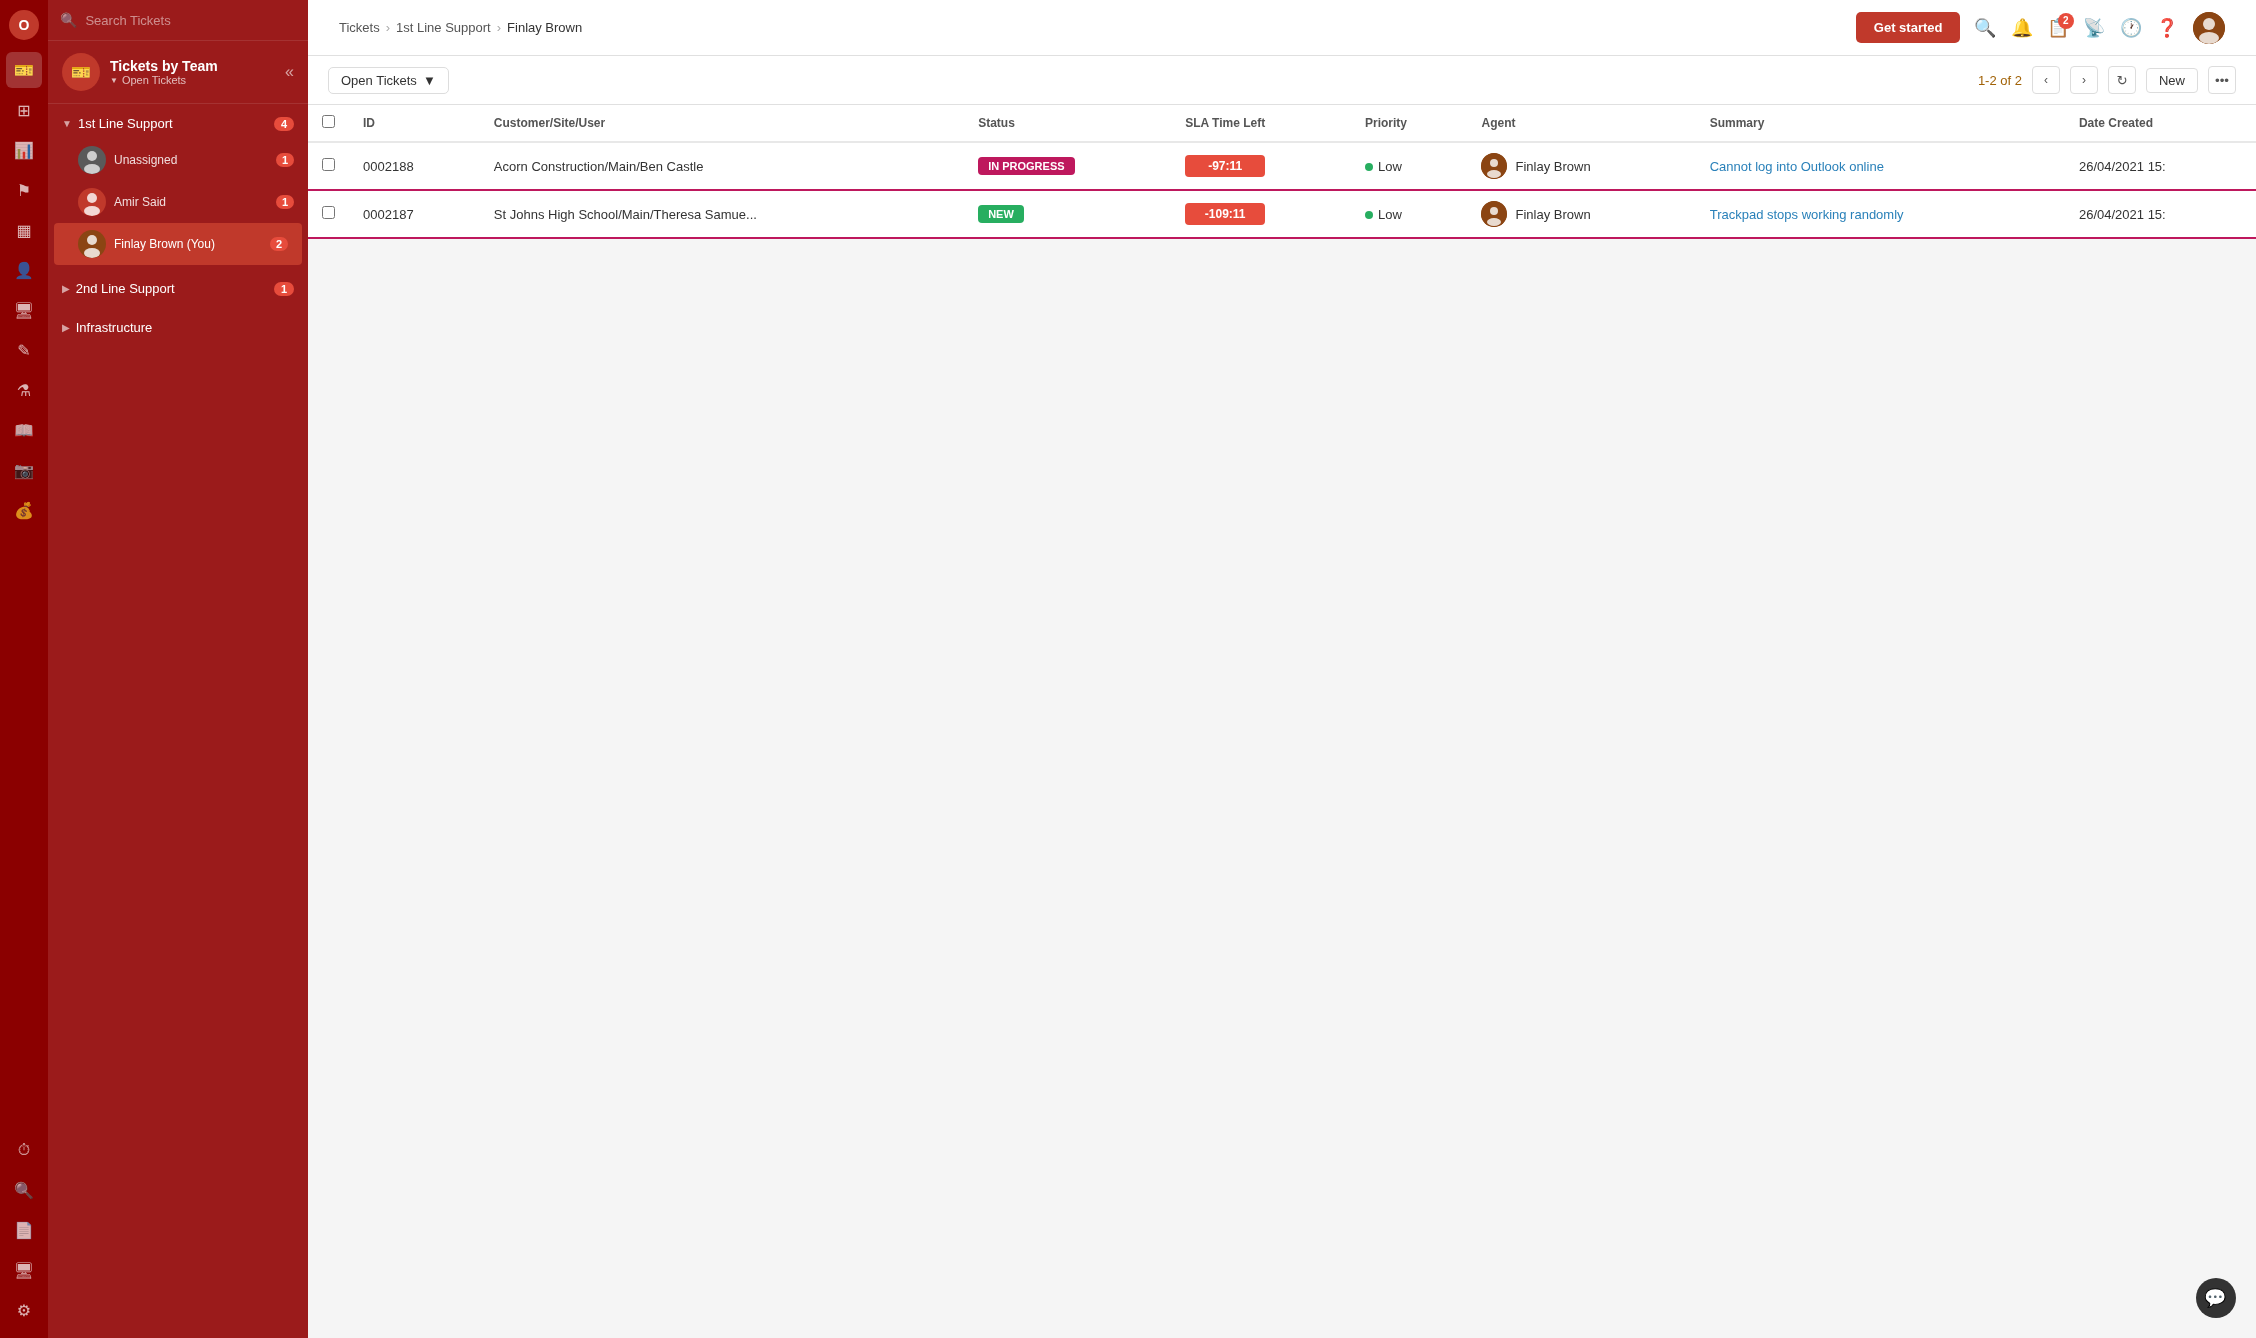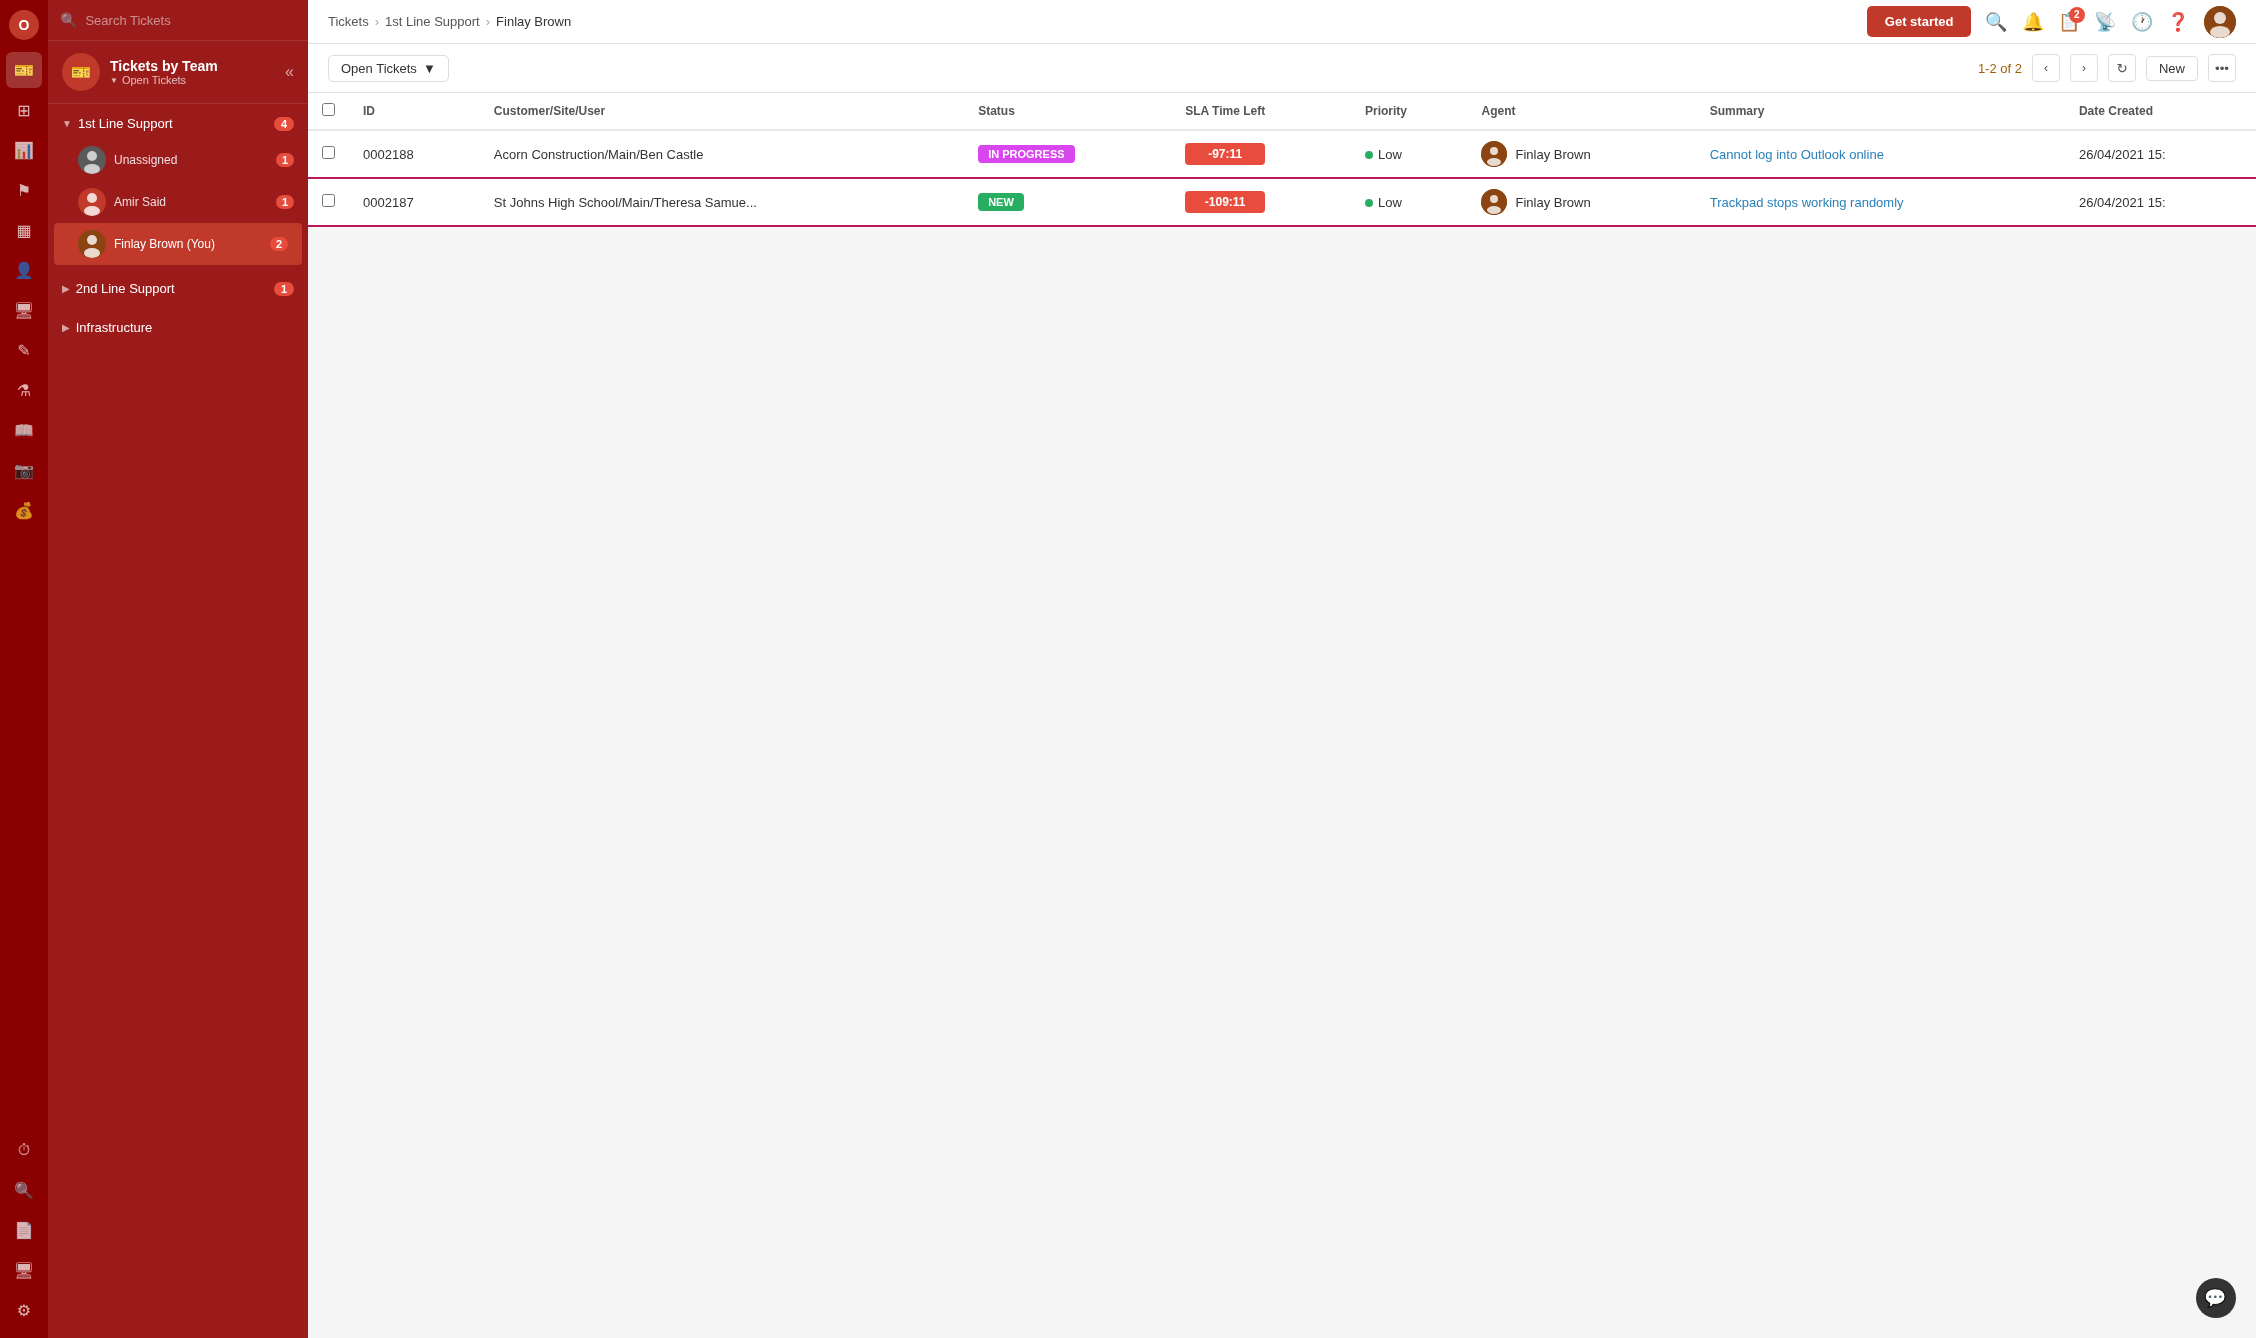--- a/index.html
+++ b/index.html
@@ -137,26 +137,26 @@
     
     .main {
       flex: 1;
       display: flex;
       flex-direction: column;
       overflow: hidden;
     }
 
     
     .topbar {
-      height: 44px;
+      height: 56px;
       background: white;
       border-bottom: 1px solid #e0e0e0;
       display: flex;
       align-items: center;
-      padding: 0 20px;
+      padding: 0 31px;
       gap: 12px;
     }
     .breadcrumb {
       display: flex;
       align-items: center;
       gap: 6px;
       color: #555;
       font-size: 13px;
       flex: 1;
     }
@@ -294,21 +294,21 @@
     }
     .status-badge {
       display: inline-block;
       padding: 3px 10px;
       border-radius: 4px;
       font-size: 11px;
       font-weight: 700;
       color: white;
       text-transform: uppercase;
     }
-    .status-badge.in-progress { background: #d946ef; }
+    .status-badge.in-progress { background: #be185d; }
     .status-badge.new { background: #27ae60; }
     .sla-badge {
       display: inline-block;
       padding: 4px 4px;
       border-radius: 4px;
       font-size: 12px;
       font-weight: 700;
       color: white;
       background: #e74c3c;
       min-width: 80px;

